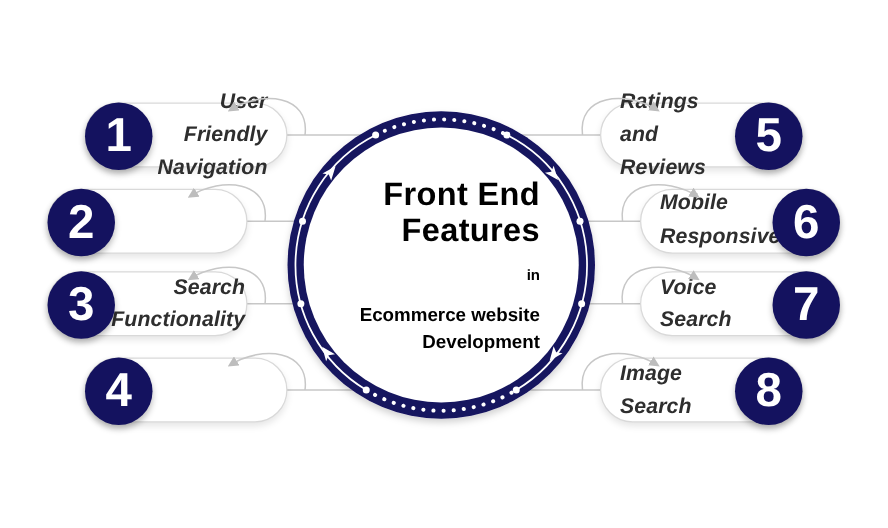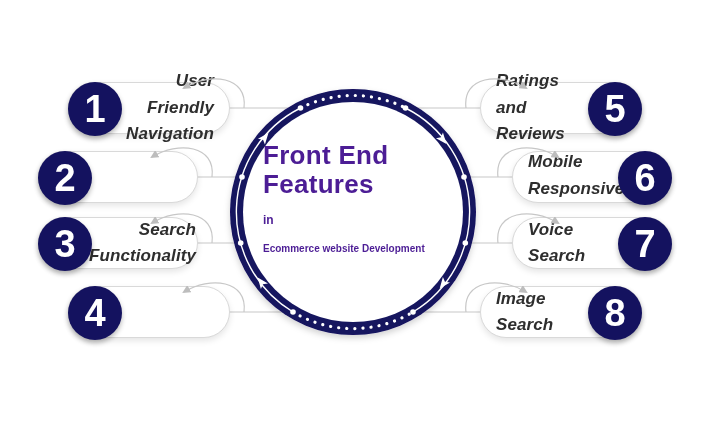--- a/index.html
+++ b/index.html
@@ -23,26 +23,26 @@
   }
   .pill.left .num{left:-1px;}
   .pill.right .num{right:-1px;}
   .pill .label{
     flex:1;font-size:17px;font-weight:bold;color:#2e2e2e;line-height:1.55;
     white-space:pre-line;letter-spacing:0.1px;font-style:italic;
   }
   .pill.left .label{margin:0 15px 0 50px;text-align:right;}
   .pill.right .label{margin:0 50px 0 15px;text-align:left;}
   #center-text{
-    position:absolute;left:263px;top:141px;width:180px;text-align:left;z-index:2;
-    color:#4c1d95;
+    position:absolute;left:252px;top:141px;width:180px;text-align:right;z-index:2;
+    color:#000000;
   }
   #center-text .title{font-size:26px;font-weight:bold;line-height:1.13;letter-spacing:0.3px;}
   #center-text .in-word{font-size:12px;font-weight:bold;margin-top:13px;}
-  #center-text .subtitle{font-size:10px;font-weight:bold;line-height:1.4;margin-top:15px;}
+  #center-text .subtitle{font-size:15px;font-weight:bold;line-height:1.4;margin-top:15px;}
 </style>
 </head>
 <body>
 
 <div id="canvas">
 
   <svg id="bg-layer" class="layer" width="710" height="422" viewBox="0 0 710 422">
     <defs>
       <filter id="ds" x="-20%" y="-20%" width="140%" height="140%">
         <feDropShadow dx="0" dy="3" stdDeviation="3" flood-color="#000" flood-opacity="0.18"></feDropShadow>

